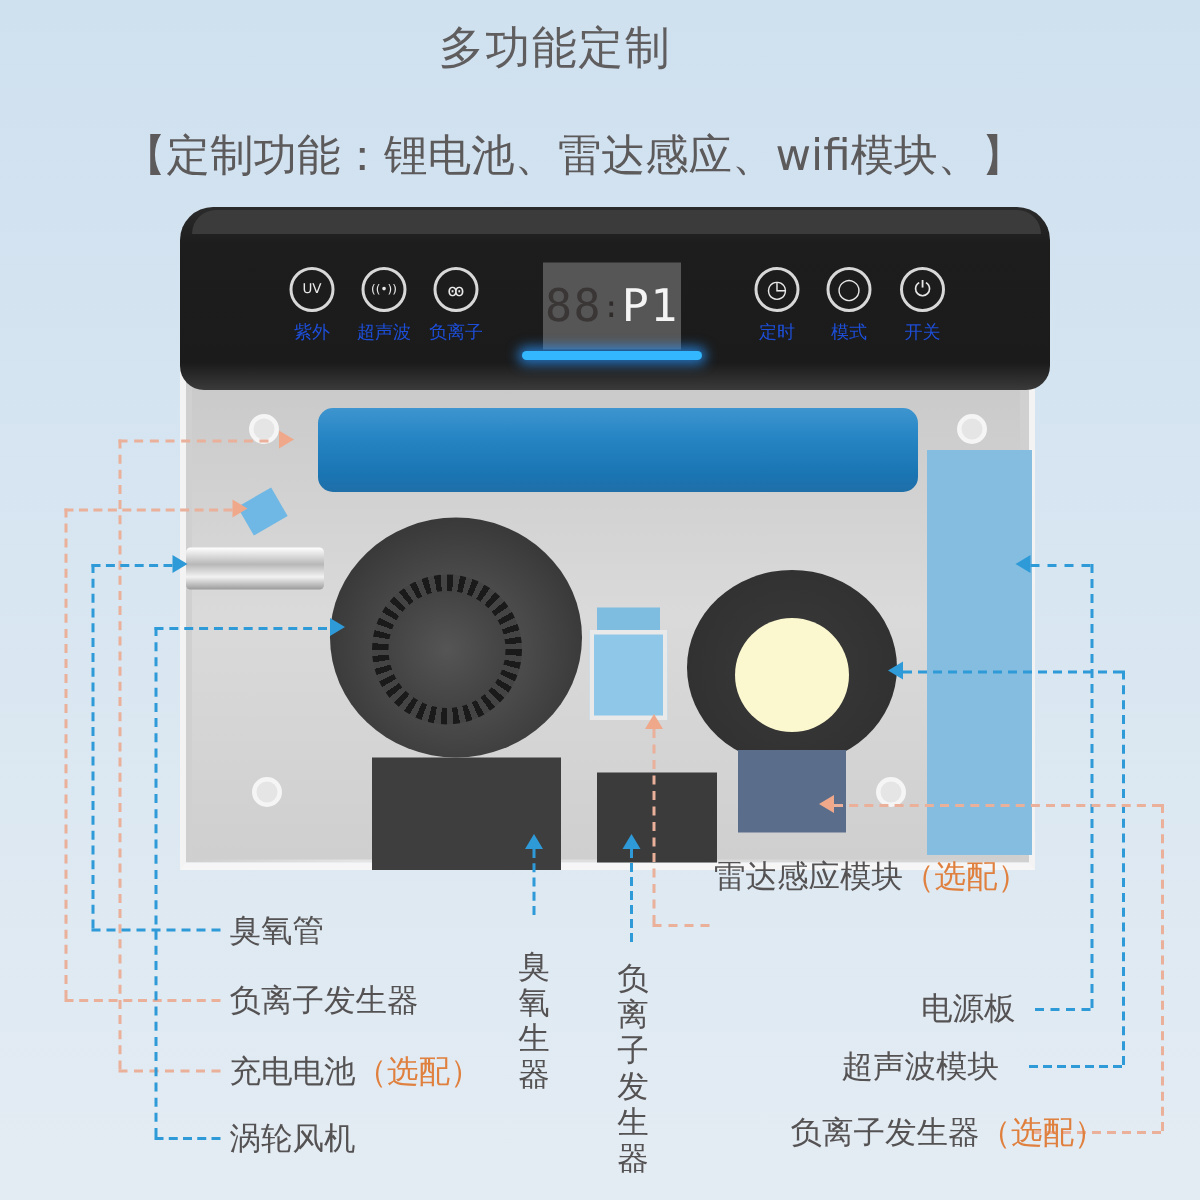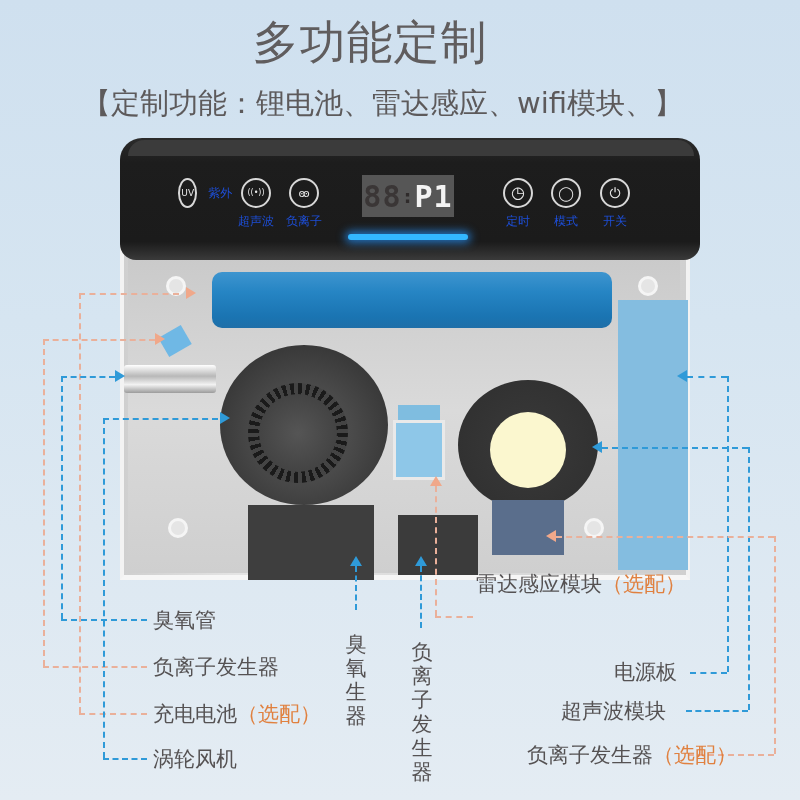--- a/index.html
+++ b/index.html
@@ -4,21 +4,21 @@
 <style>
   html, body { margin: 0; padding: 0; }
   body {
     width: 800px; height: 800px; overflow: hidden; position: relative;
     background: linear-gradient(180deg, #cfe0ef 0%, #d6e5f1 40%, #e4ecf3 100%);
     font-family: "DejaVu Sans", "Liberation Sans", sans-serif;
   }
   .abs { position: absolute; }
   .title {
     left: 0; width: 740px; top: 12px; text-align: center;
-    font-size: 46px; color: #605d5e; letter-spacing: 1px; font-weight: normal;
+    font-size: 30px; color: #605d5e; letter-spacing: 1px; font-weight: normal;
   }
   .subtitle {
     left: 82px; top: 84px; font-size: 29px; color: #5d5a5b; letter-spacing: 0px; white-space: nowrap;
   }
   
   .case {
     left: 120px; top: 225px; width: 570px; height: 355px;
     background: linear-gradient(90deg, #cfcfcf 0%, #e4e4e4 20%, #dcdcdc 60%, #d0d0d0 100%);
     border-left: 4px solid #f3f3f3; border-right: 4px solid #f3f3f3; border-bottom: 5px solid #f6f6f6;
     box-sizing: border-box;
@@ -36,23 +36,23 @@
     left: 128px; top: 140px; width: 566px; height: 16px;
     background: #3b3b3b; border-radius: 18px 18px 0 0;
   }
   .btn {
     width: 30px; height: 30px; border: 2px solid #d8d8d8; border-radius: 50%;
     box-sizing: border-box; display: flex; align-items: center; justify-content: center;
     color: #e8e8e8; font-size: 11px; line-height: 1;
   }
   .btn-label { font-size: 12px; color: #1d4ed8; width: 60px; text-align: center; }
   .lcd {
-    left: 362px; top: 175px; width: 92px; height: 42px; background: #565656;
+    left: 362px; top: 175px; width: 92px; height: 58px; background: #565656;
     display: flex; align-items: center; justify-content: center;
-    font-family: "DejaVu Sans Mono", monospace; font-size: 30px; font-weight: bold; letter-spacing: 1px;
+    font-family: "DejaVu Sans Mono", monospace; font-size: 30px; font-weight: normal; letter-spacing: 1px;
   }
   .lcd .dim { color: #3a3636; }
   .lcd .lit { color: #f4f4f4; }
   .lcd .colon { color: #2f2b2b; font-size: 20px; }
   .glow {
     left: 348px; top: 234px; width: 120px; height: 6px; border-radius: 4px;
     background: #33b7ff; box-shadow: 0 0 8px 3px rgba(40,150,255,0.7);
   }
   
   .battery {
@@ -146,21 +146,21 @@
 <div class="abs radar-box"></div>
 <div class="abs ion-box"></div>
 <div class="abs speaker"></div>
 <div class="abs speaker-disc"></div>
 <div class="abs psu-block"></div>
 <div class="abs pcb"></div>
 
 <div class="abs panel"></div>
 <div class="abs panel-rim"></div>
 
-<div class="abs" style="left:178px;top:178px;width:60px;display:flex;align-items:center;gap:5px;">
+<div class="abs" style="left:178px;top:178px;width:60px;display:flex;flex-direction:column;align-items:center;gap:5px;">
   <div class="btn" style="font-size:9px;">UV</div>
   <div class="btn-label">紫外</div>
 </div>
 <div class="abs" style="left:226px;top:178px;width:60px;display:flex;flex-direction:column;align-items:center;gap:5px;">
   <div class="btn" style="font-size:8px;">((•))</div>
   <div class="btn-label">超声波</div>
 </div>
 <div class="abs" style="left:274px;top:178px;width:60px;display:flex;flex-direction:column;align-items:center;gap:5px;">
   <div class="btn">ꙭ</div>
   <div class="btn-label">负离子</div>

